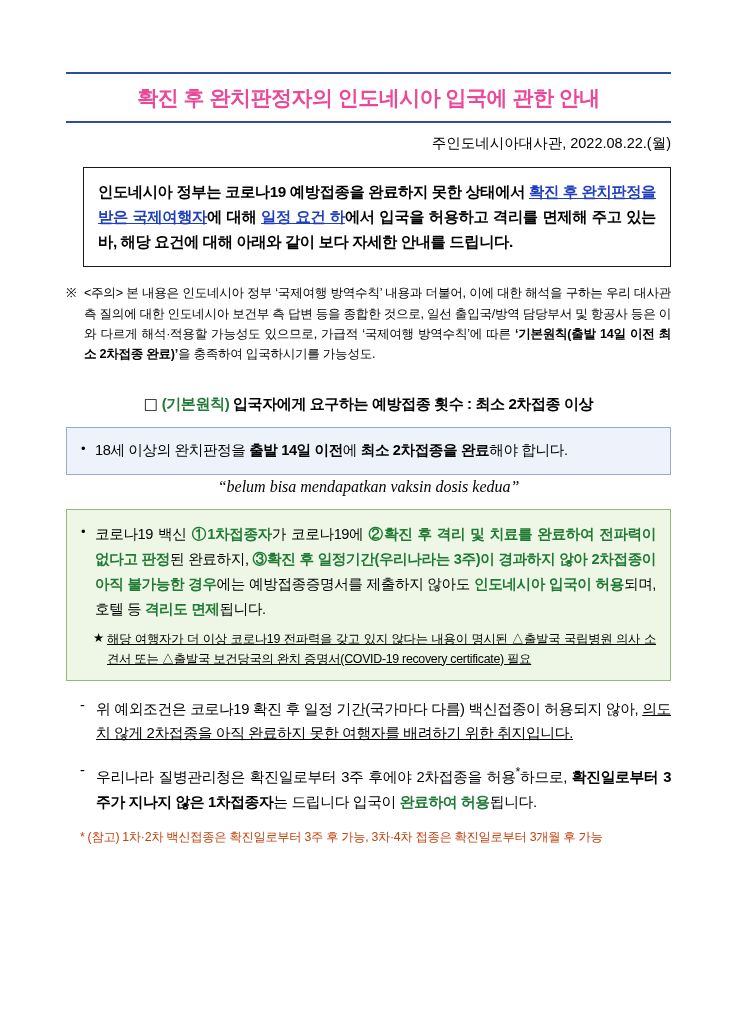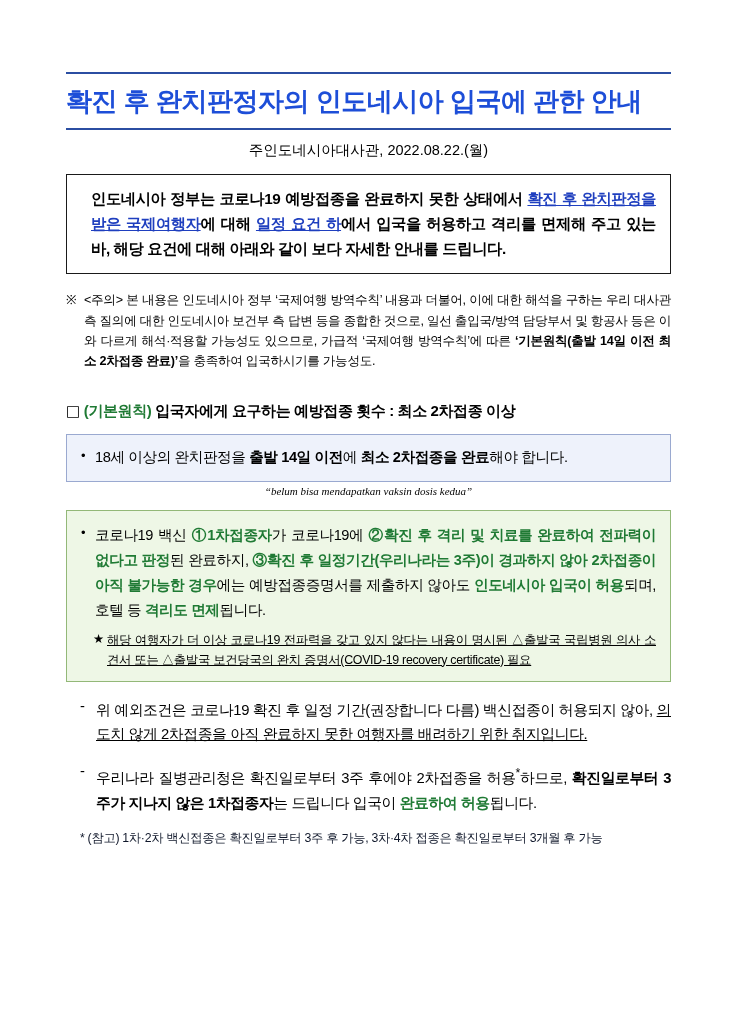--- a/index.html
+++ b/index.html
@@ -29,40 +29,40 @@
   }
   .title-rule-top {
     border-top: 2.5px solid #2b4ea2;
     width: 100%;
   }
   .title-rule-bottom {
     border-top: 2.5px solid #2b4ea2;
     width: 100%;
   }
   .title-text {
-    text-align: left;
-    font-size: 26px;
+    text-align: center;
+    font-size: 21px;
     font-weight: bold;
     letter-spacing: -0.5px;
     padding: 10px 0 9px 0;
-    color: #1d4ed8;
+    color: #ec4899;
   }
 
   .byline {
-    text-align: center;
+    text-align: right;
     margin: 11px 66px 0 66px;
     font-size: 14.5px;
     color: #000;
   }
 
   
   .intro-box {
-    margin: 14px 66px 0 66px;
+    margin: 14px 66px 0 83px;
     border: 1.6px solid #1a1a1a;
-    padding: 12px 14px 12px 24px;
+    padding: 12px 14px 12px 14px;
     box-sizing: border-box;
   }
   .intro-box p {
     margin: 0;
     font-size: 15.3px;
     font-weight: bold;
     line-height: 1.62;
     letter-spacing: -0.4px;
     text-align: justify;
   }
@@ -86,32 +86,33 @@
     flex: 1 1 auto;
     text-align: justify;
   }
 
   
   .section-head {
     margin: 30px 66px 0 66px;
     font-size: 15px;
     font-weight: bold;
     letter-spacing: -0.4px;
+    text-align: center;
   }
   .sq {
     font-family: "DejaVu Sans", sans-serif;
     font-weight: normal;
     margin-right: 4px;
   }
   .sec2 { margin-top: 44px; }
 
   .sub-quote {
     margin: 3px 66px 0 66px;
     text-align: center;
-    font-size: 11px;
+    font-size: 16px;
     font-style: italic;
     font-family: "Liberation Serif", serif;
   }
 
   
   .blue-box {
     margin: 13px 66px 0 66px;
     background: #eef2fb;
     border: 1px solid #9aa9d0;
     padding: 11px 14px;
@@ -174,21 +175,21 @@
   .dash-text {
     flex: 1 1 auto;
     line-height: 1.68;
     text-align: justify;
   }
 
   .footnote {
     margin: 14px 66px 0 80px;
     font-size: 12.3px;
     letter-spacing: -0.3px;
-    color: #0f172a;
+    color: #c2410c;
   }
 </style>
 </head>
 <body>
 
 <div class="page">
 
   <div class="title-block">
     <div class="title-rule-top"></div>
     <div class="title-text">확진 후 완치판정자의 인도네시아 입국에 관한 안내</div>
@@ -225,21 +226,21 @@
       <div class="bullet-text"><span>코로나19 백신 </span><b class="green">①1차접종자</b><span>가 코로나19에 </span><b class="green">②확진 후 격리 및 치료를 완료하여 전파력이 없다고 판정</b><span>된 완료하지, </span><b class="green">③확진 후 일정기간(우리나라는 3주)이 경과하지 않아 2차접종이 아직 불가능한 경우</b><span>에는 예방접종증명서를 제출하지 않아도 </span><b class="green">인도네시아 입국이 허용</b><span>되며, 호텔 등 </span><b class="green">격리도 면제</b><span>됩니다.</span></div>
     </div>
     <div class="star-row">
       <div class="star">★</div>
       <div class="star-text">해당 여행자가 더 이상 코로나19 전파력을 갖고 있지 않다는 내용이 명시된 △출발국 국립병원 의사 소견서 또는 △출발국 보건당국의 완치 증명서(COVID-19 recovery certificate) 필요</div>
     </div>
   </div>
 
   <div class="dash-row">
     <div class="dash">-</div>
-    <div class="dash-text"><span>위 예외조건은 코로나19 확진 후 일정 기간(권장합니다 다름) 백신접종이 허용되지 않아, </span><span class="u">의도치 않게 2차접종을 아직 완료하지 못한 여행자를 배려하기 위한 취지입니다.</span></div>
+    <div class="dash-text"><span>위 예외조건은 코로나19 확진 후 일정 기간(국가마다 다름) 백신접종이 허용되지 않아, </span><span class="u">의도치 않게 2차접종을 아직 완료하지 못한 여행자를 배려하기 위한 취지입니다.</span></div>
   </div>
 
   <div class="dash-row">
     <div class="dash">-</div>
     <div class="dash-text"><span>우리나라 질병관리청은 확진일로부터 3주 후에야 2차접종을 허용</span><sup>*</sup><span>하므로, </span><b>확진일로부터 3주가 지나지 않은 1차접종자</b><span>는 드립니다 입국이 </span><b class="green">완료하여 허용</b><span>됩니다.</span></div>
   </div>
 
   <div class="footnote">* (참고) 1차·2차 백신접종은 확진일로부터 3주 후 가능, 3차·4차 접종은 확진일로부터 3개월 후 가능</div>
 
 </div>

